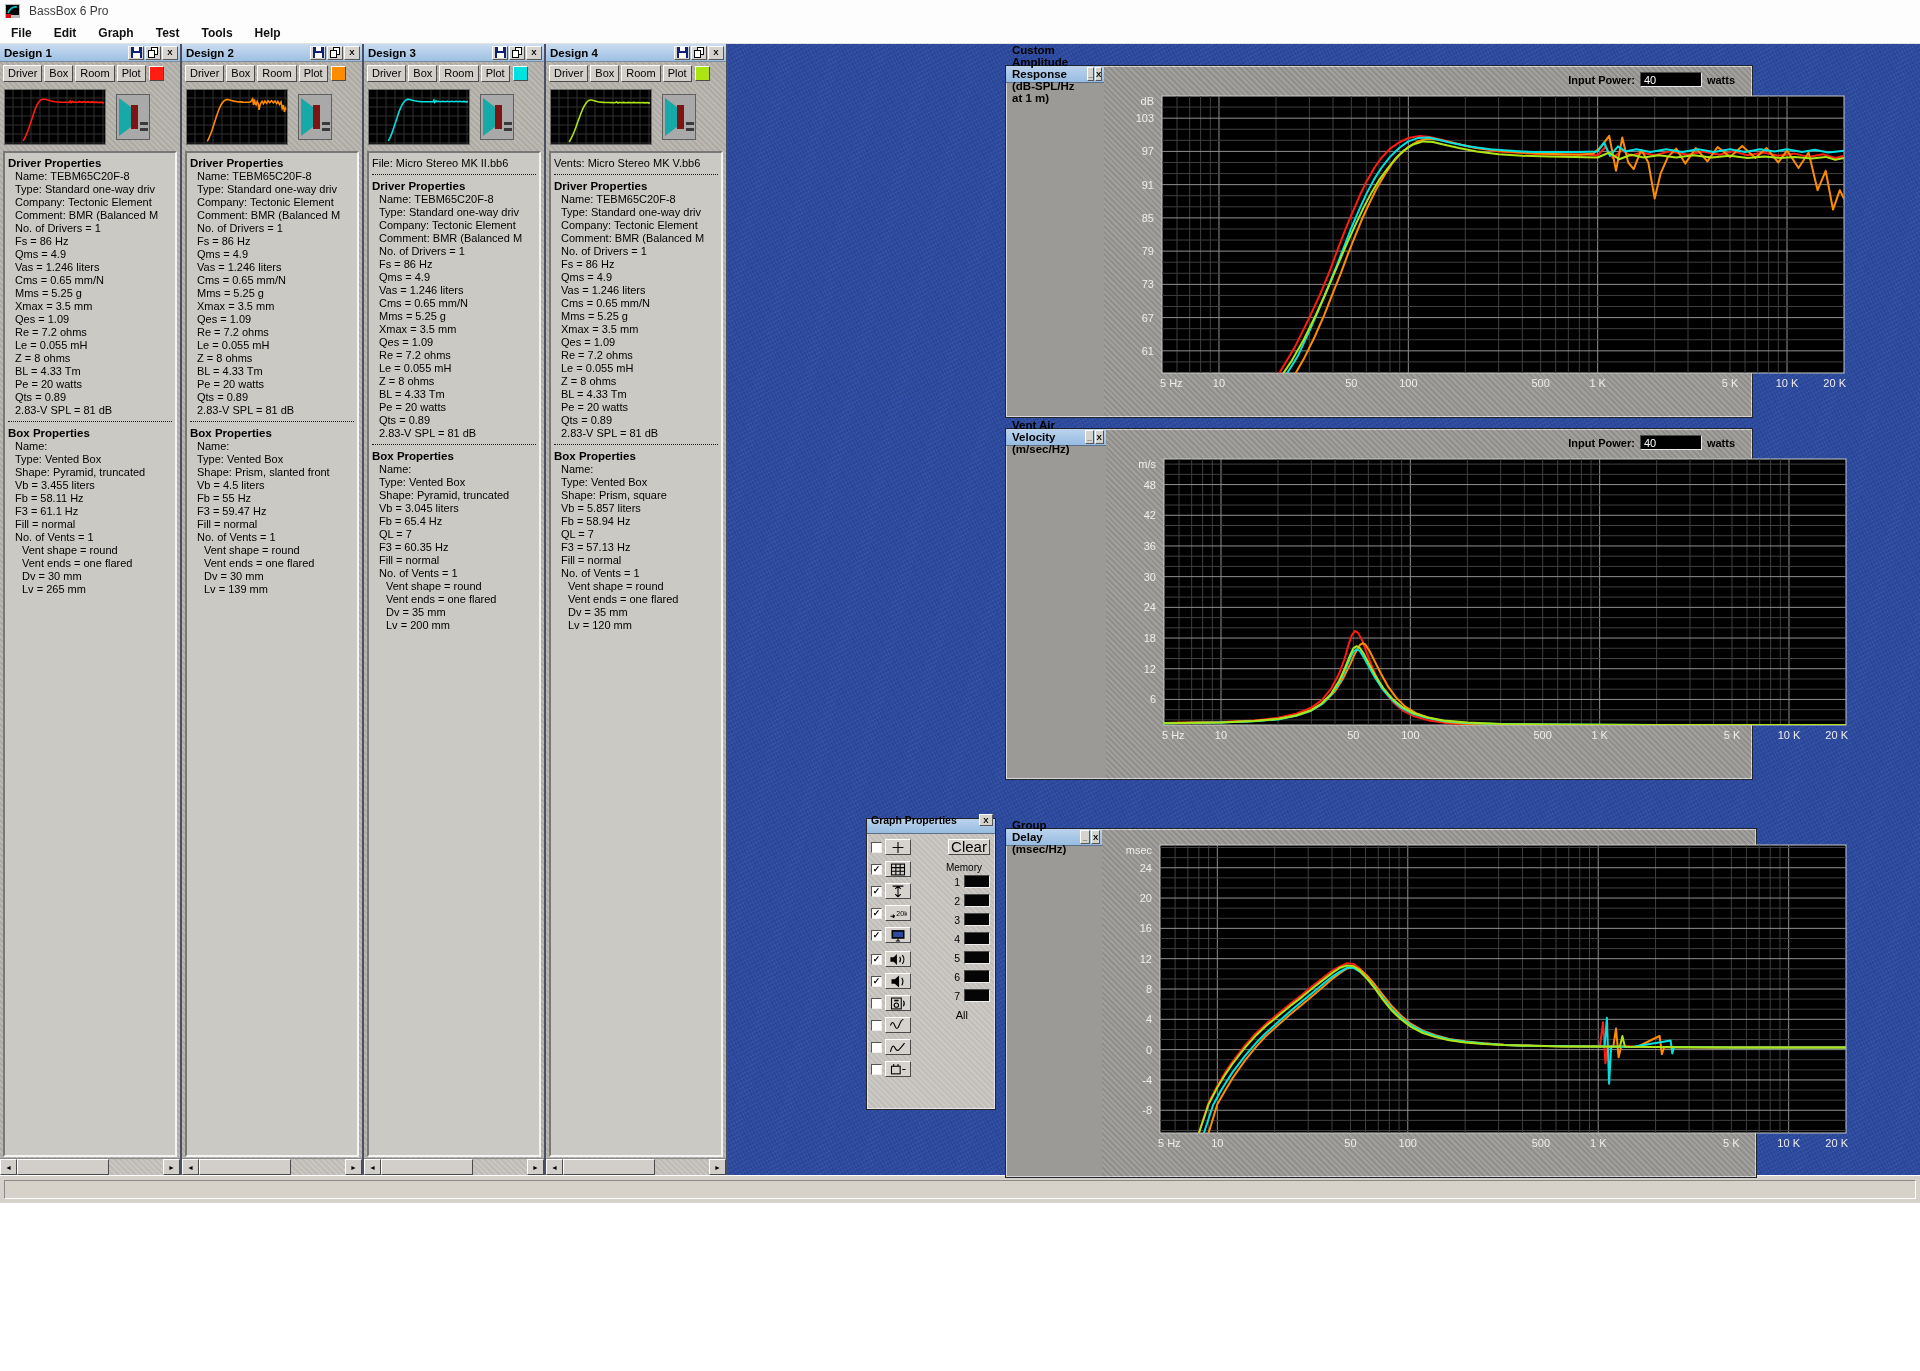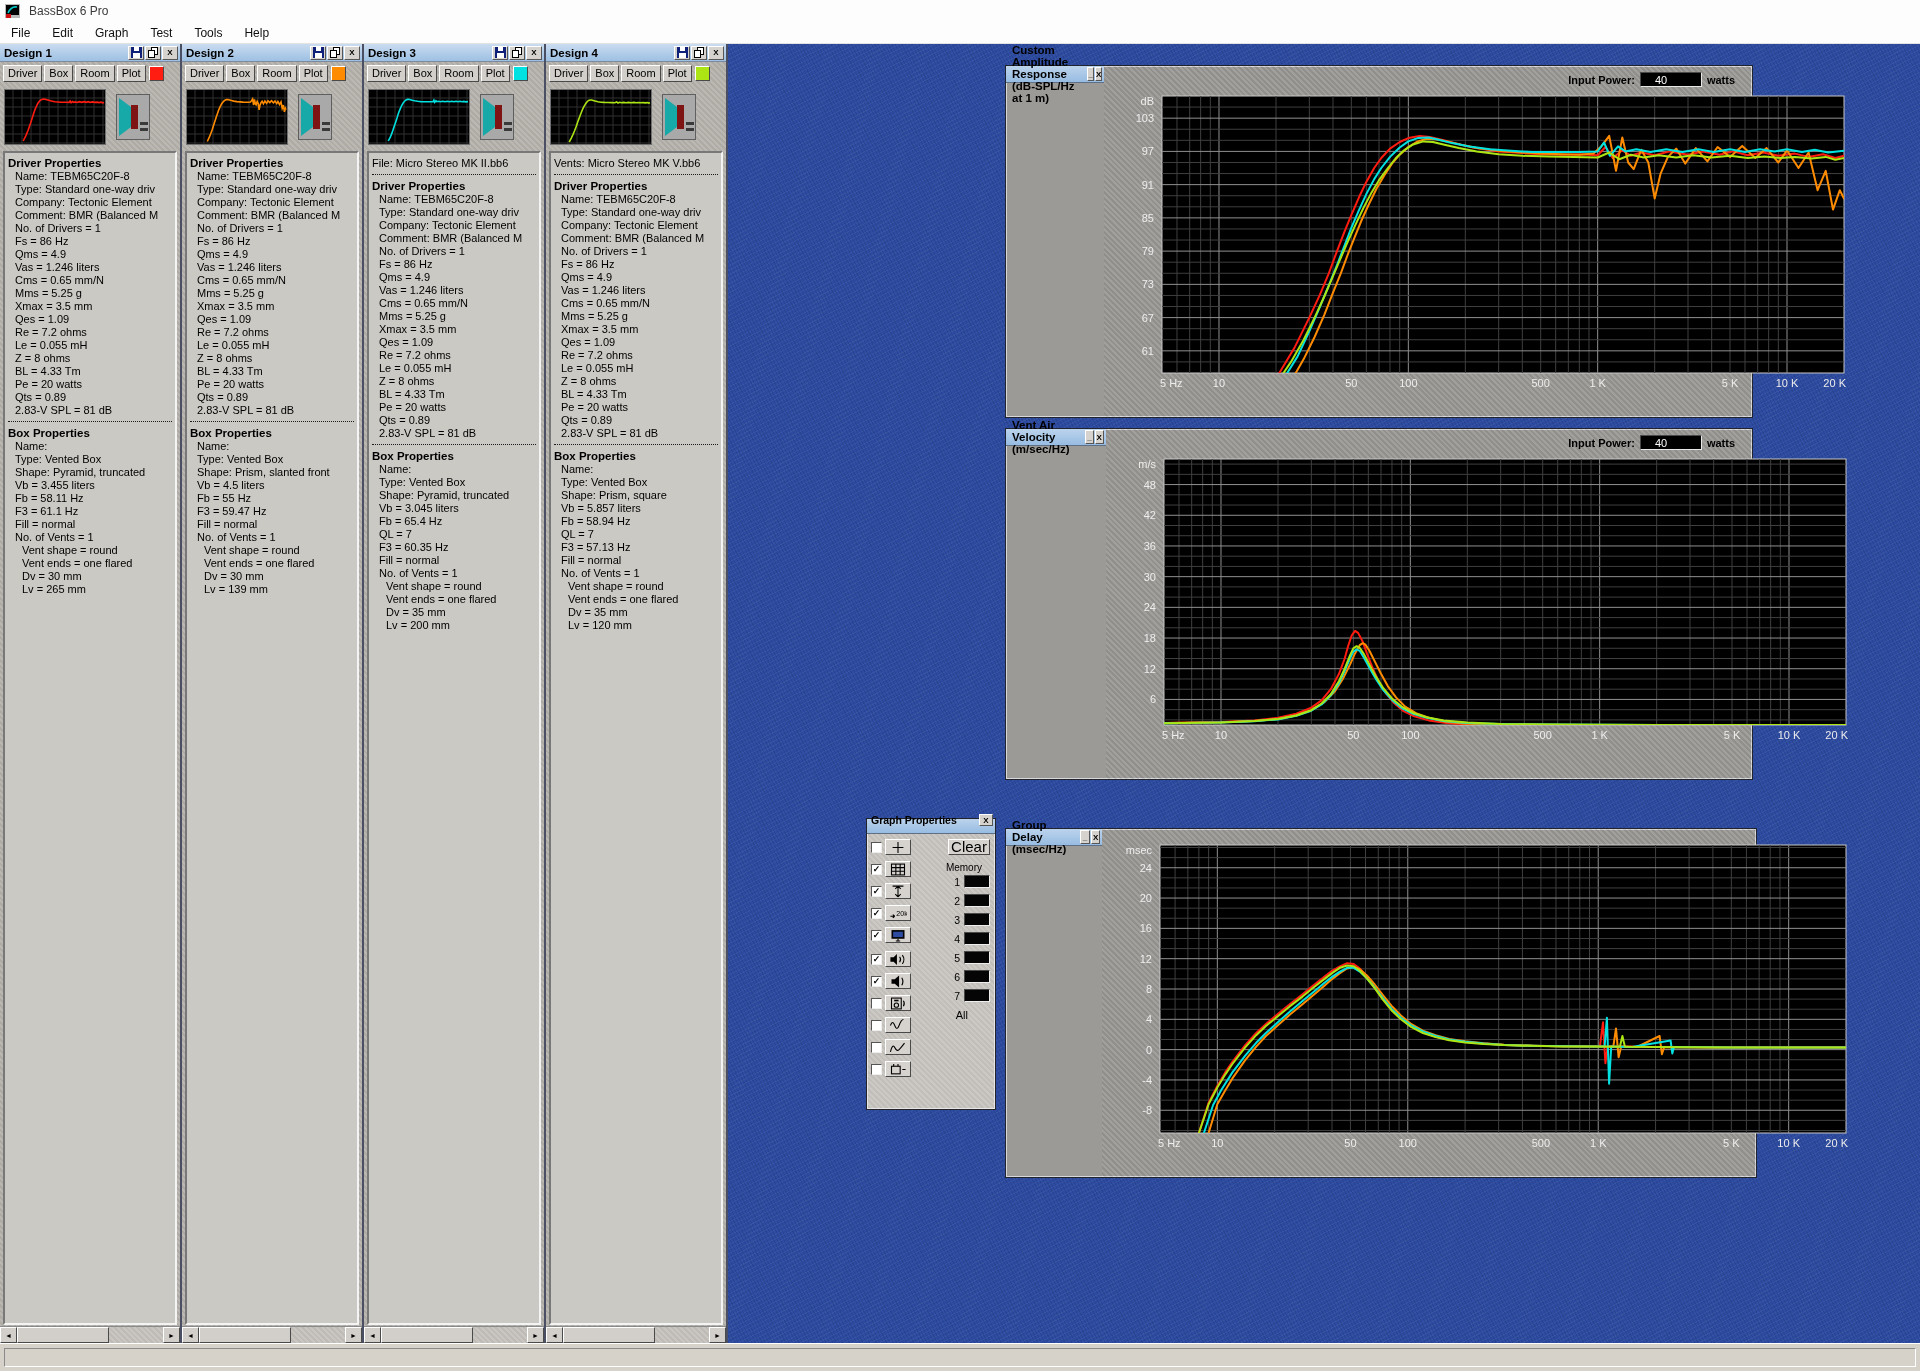--- a/index.html
+++ b/index.html
@@ -1,25 +1,25 @@
 <!DOCTYPE html>
 <html><head>
 <meta charset="utf-8">
 <style>
   * { margin:0; padding:0; box-sizing:border-box; }
   html,body { width:1920px; height:1371px; overflow:hidden; }
   body { font-family:"Liberation Sans", sans-serif; background:#fff; cursor:default; }
 
   
   .titlebar { height:22px; background:#fdfdfd; display:flex; align-items:center; gap:8px; padding-left:5px; font-size:12px; color:#3a3a3a; }
-  .menubar  { height:22px; background:#fdfdfd; display:flex; align-items:center; font-size:12px; color:#101010; border-bottom:1px solid #e2e2e2; }
+  .menubar  { height:22px; background:#fdfdfd; display:flex; align-items:center; font-size:12px; color:#101010; border-bottom:1px solid #e2e2e2;font-weight:bold; }
   .menubar span { padding:3px 11px; }
 
   
-  .workspace { display:flex; height:1299px; background:#2d4ba0; }
+  .workspace { display:flex; height:1131px; background:#2d4ba0; }
   .panels { display:flex; }
   .design-panel { width:182px; display:flex; flex-direction:column; border-right:2px solid #4a4f63;
     background:#b7b4ae;
     background-image: repeating-linear-gradient(45deg, rgba(255,255,255,.06) 0 2px, rgba(0,0,0,.05) 2px 4px);
   }
   .p-title { height:18px; flex:0 0 18px; background:linear-gradient(#cadcf0,#9dc0e3); display:flex; align-items:center; font-size:11.5px; font-weight:bold; color:#000; padding:0 2px 0 4px; border-bottom:1px solid #7c8aa0; }
   .p-title .sp { flex:1; }
   .tbtn { width:16px; height:14px; background:#d6d3ce; border:1px solid; border-color:#fff #565656 #565656 #fff; display:flex; align-items:center; justify-content:center; margin-left:1px; font-size:8px; font-weight:bold; color:#000; }
   .p-toolbar { height:23px; flex:0 0 23px; display:flex; align-items:center; padding:2px 3px; gap:2px; }
   .pbtn { height:17px; background:#d2cfca; border:1px solid; border-color:#fff #4a4a4a #4a4a4a #fff; font-size:11px; line-height:13px; padding:1px 4px; color:#000; }
@@ -41,21 +41,21 @@
   .desktop { position:relative; flex:1; background:#2d4ba0;
     background-image: repeating-linear-gradient(63deg, rgba(0,0,20,.10) 0 1px, transparent 1px 3px),
                       repeating-linear-gradient(-27deg, rgba(255,255,255,.05) 0 1px, transparent 1px 4px); }
   .gwin { position:absolute; border:1px solid #20242e; background:#9c9a96; box-shadow: inset 0 0 0 1px #d8d8d8; display:flex; flex-direction:row; }
   .g-title { height:17px; flex:0 0 17px; background:linear-gradient(#bcd3ec,#97bce2); display:flex; align-items:center; font-size:11.5px; font-weight:bold; color:#000; padding:0 2px 0 6px; border-bottom:1px solid #5f6f85; }
   .g-title .sp { flex:1; }
   .g-body { position:relative; flex:1;
     background-image: repeating-linear-gradient(45deg, rgba(255,255,255,.06) 0 2px, rgba(0,0,0,.07) 2px 4px); }
   .g-body svg { position:absolute; left:0; top:0; }
   .power-row { position:absolute; right:17px; top:6px; z-index:2; display:flex; align-items:center; gap:5px; font-size:11px; font-weight:bold; color:#000;margin-left:40px; }
-  .power-input { width:62px; height:15px; background:#000; color:#fff; border:1px solid; border-color:#4a4a4a #e8e8e8 #e8e8e8 #4a4a4a; font-size:11px; padding:0 14px; font-family:"Liberation Sans",sans-serif; }
+  .power-input { width:62px; height:15px; background:#000; color:#fff; border:1px solid; border-color:#4a4a4a #e8e8e8 #e8e8e8 #4a4a4a; font-size:11px; padding:0 3px; font-family:"Liberation Sans",sans-serif; }
 
   
   .palette { position:absolute; width:130px; height:292px; background:#c9c6c1; border:1px solid #23232b; box-shadow: inset 0 0 0 1px #e6e6e6; display:flex; flex-direction:column;
     background-image: repeating-linear-gradient(45deg, rgba(255,255,255,.05) 0 2px, rgba(0,0,0,.04) 2px 4px); }
   .pal-title { height:15px; flex:0 0 15px; background:linear-gradient(#bcd3ec,#97bce2); display:flex; align-items:center; font-size:10.5px; font-weight:bold; padding:0 2px 12px 4px; border-bottom:1px solid #5f6f85; }
   .pal-title .sp { flex:1; }
   .pal-body { flex:1; display:flex; padding:5px 3px 0 4px; }
   .pal-left { width:52px; }
   .prow { display:flex; align-items:center; gap:3px; height:16px; margin-bottom:6px; }
   .prow.gap { margin-top:8px; }

